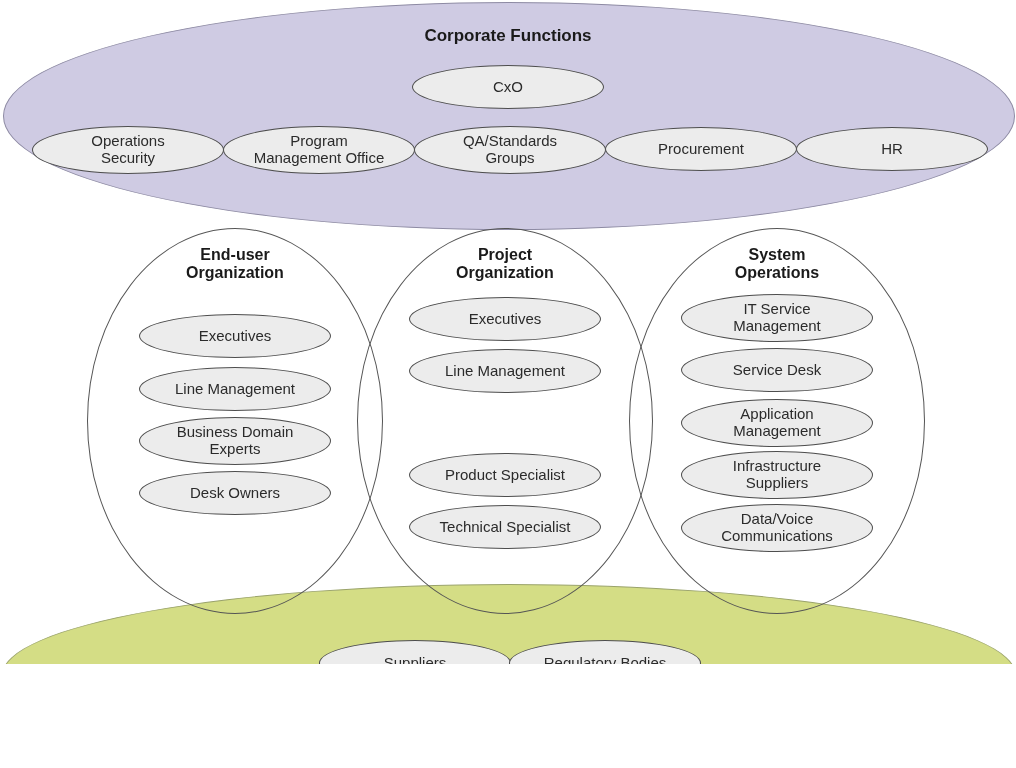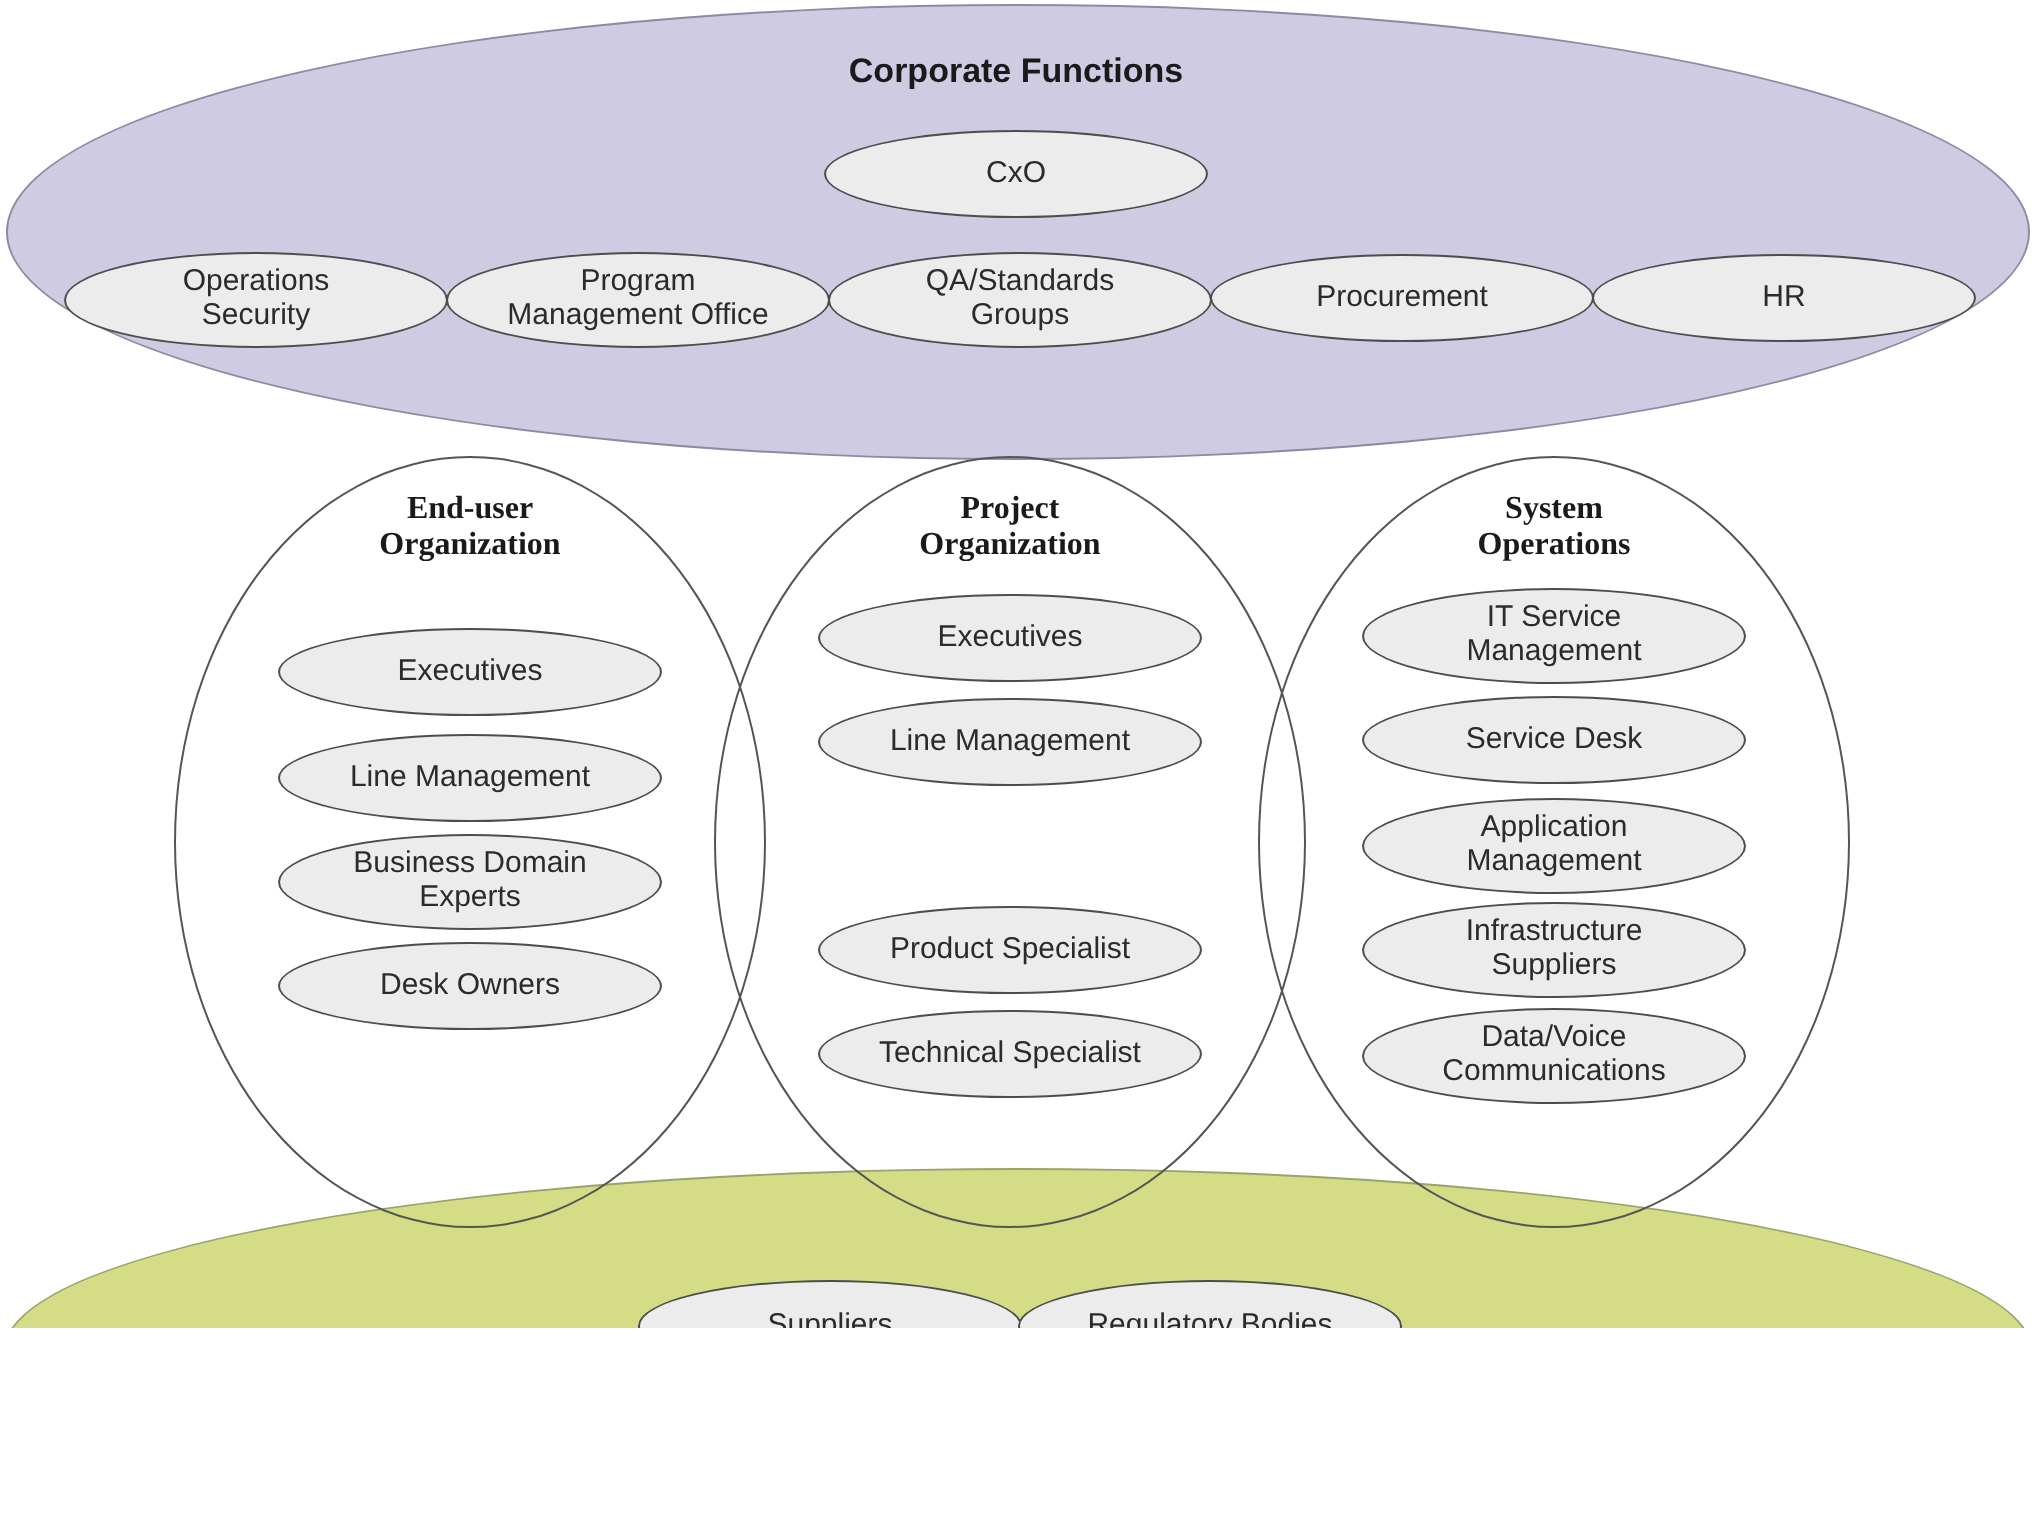--- a/index.html
+++ b/index.html
@@ -35,21 +35,21 @@
   .node.tall{height:48px;}
   .banner-title{
     position:absolute;left:0;width:1016px;text-align:center;
     font-size:17px;font-weight:bold;color:#1a1a1a;z-index:3;
   }
   #corporate-title{top:26px;}
   #external-title{top:708px;}
   .circle-title{
     position:absolute;width:220px;text-align:center;top:246px;
     font-size:16px;font-weight:bold;color:#1a1a1a;line-height:1.15;
-    white-space:pre-line;z-index:3;font-family:Liberation Serif, serif;
+    white-space:pre-line;z-index:3;
   }
   #title-end-user{left:125px;}
   #title-project{left:395px;}
   #title-system-ops{left:667px;}
   
   #node-cxo{left:412px;top:65px;height:44px;}
   #node-corp-0{left:32px;top:126px;}
   #node-corp-1{left:223px;top:126px;}
   #node-corp-2{left:414px;top:126px;}
   #node-corp-3{left:605px;top:127px;height:44px;}

